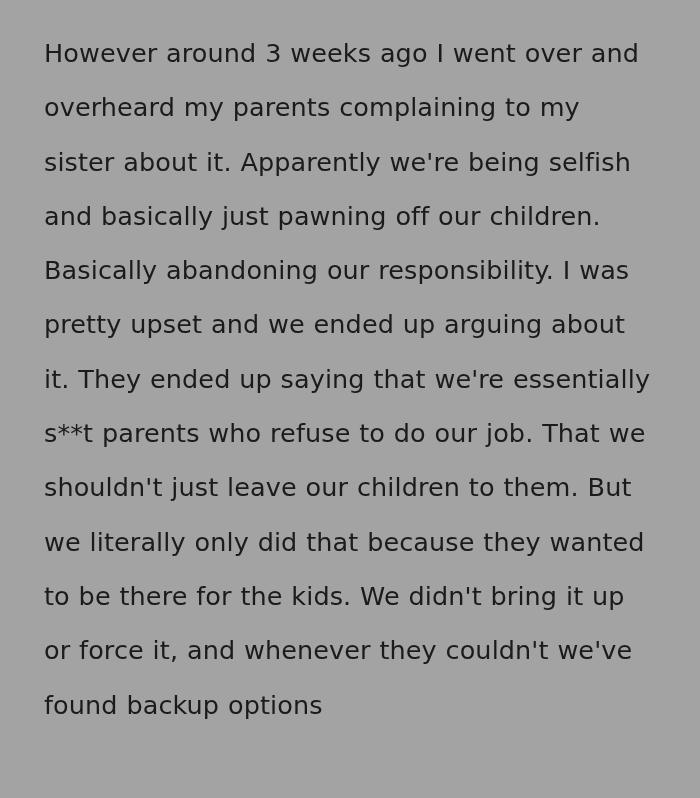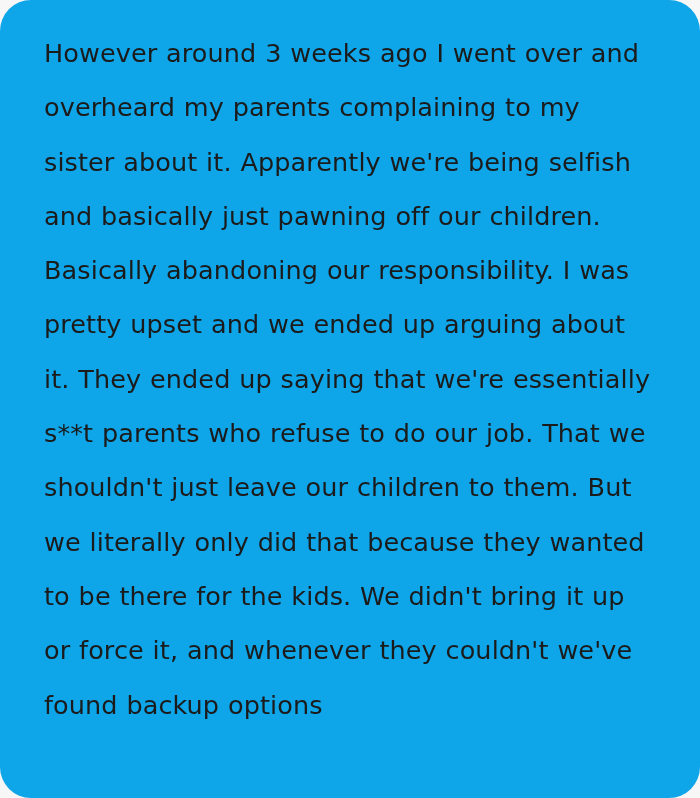--- a/index.html
+++ b/index.html
@@ -10,24 +10,23 @@
     width: 700px;
     height: 798px;
     background: #f7f7f7;
     font-family: "DejaVu Sans", sans-serif;
     overflow: hidden;
   }
   .page {
     box-sizing: border-box;
     width: 700px;
     height: 798px;
-    background: #0ea5e9;
+    background: #a3a3a3;
     padding: 26px 44px 20px 44px;
     display: block;
-    border-radius: 31px;
   }
   .body-text {
     font-family: "DejaVu Sans", sans-serif;
     font-size: 25.5px;
     line-height: 54.3px;
     color: #1b1b1b;
     letter-spacing: 0.1px;
     word-spacing: 0.6px;
     text-align: left;
     white-space: pre-wrap;

